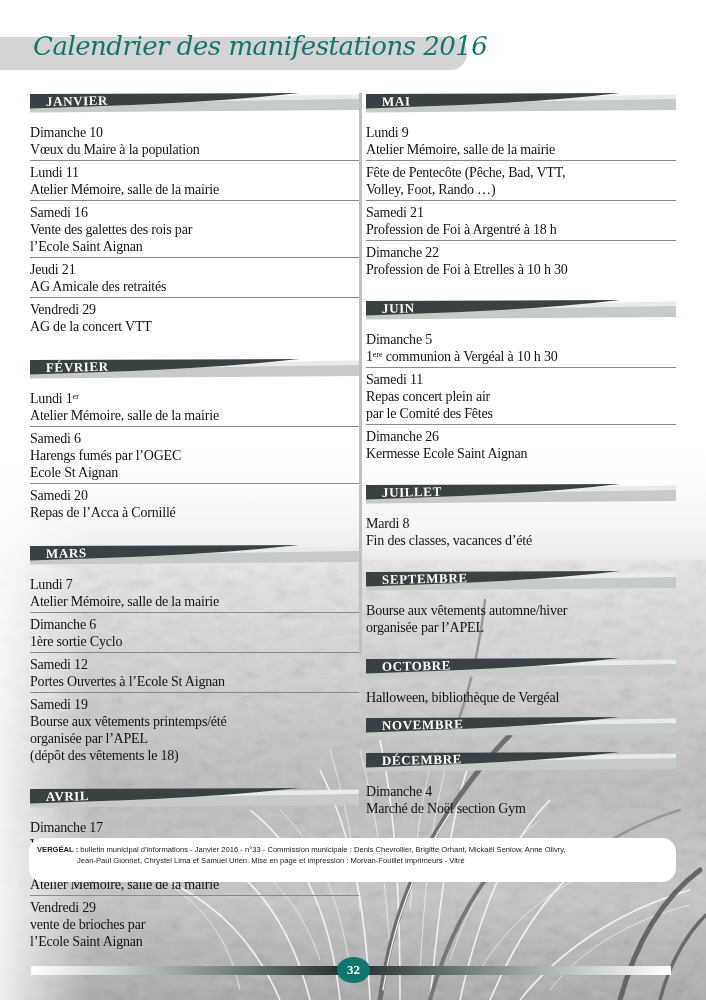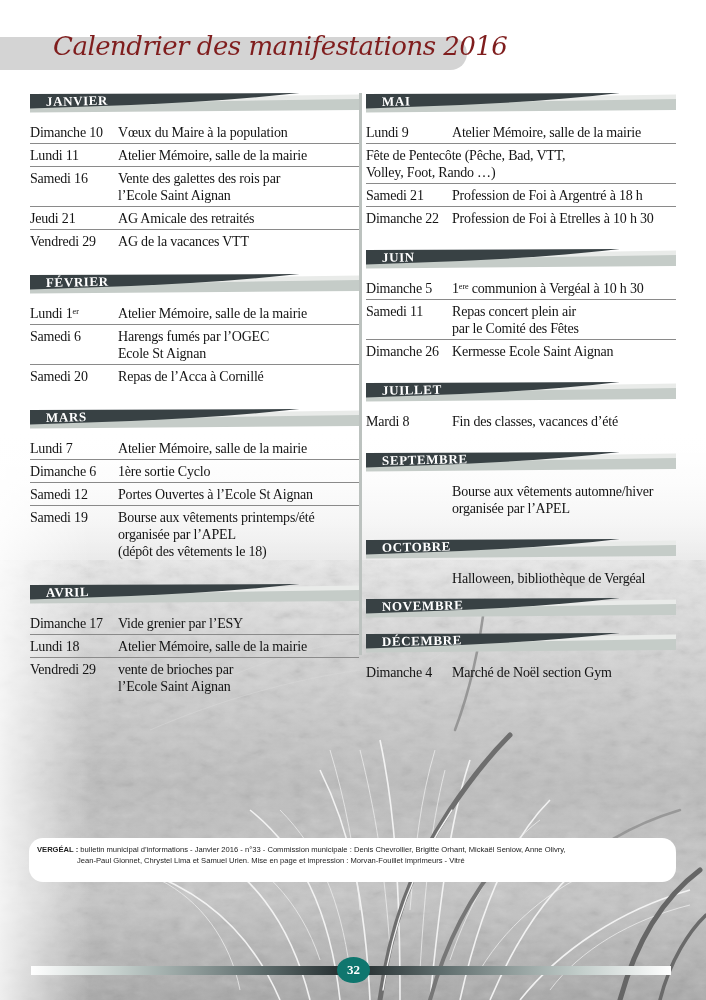--- a/index.html
+++ b/index.html
@@ -7,21 +7,21 @@
         font-family:"Liberation Serif","DejaVu Serif",serif;color:#141414;}
 
   
   .photo{position:absolute;left:0;top:430px;width:706px;height:570px;}
 
   
   .title-banner{position:absolute;left:0;top:37px;width:467px;height:33px;
                 background:var(--title-band,#d4d4d4);border-radius:0 17px 17px 0;}
   .page-title{position:absolute;left:33px;top:-6px;width:440px;
               font-family:"DejaVu Serif",serif;font-style:italic;font-size:26px;
-              letter-spacing:-0.5px;color:#7f1d1d;white-space:nowrap;margin-left:20px;}
+              letter-spacing:-0.5px;color:#0f766e;white-space:nowrap;}
 
   
   .col{position:absolute;top:93px;}
   .col-left{left:30px;width:329px;}
   .col-right{left:366px;width:310px;}
   .v-divider{position:absolute;left:359px;top:93px;width:3px;height:562px;background:#bcc2bf;}
 
   
   .month{margin-bottom:22px;}
   .col-right .month{margin-bottom:20px;}
@@ -29,21 +29,21 @@
   .col-right .month:nth-of-type(6){margin-bottom:15px;}  
   .col .month:last-of-type{margin-bottom:0;}
   .banner{position:relative;height:20px;margin-bottom:8px;}
   .banner svg{display:block;width:100%;height:20px;}
   .month-label{position:absolute;left:16px;top:1px;color:#ffffff;font-weight:bold;
                font-size:13px;letter-spacing:0.6px;transform:rotate(-1.2deg);
                transform-origin:left center;white-space:nowrap;}
 
   
   .event{display:flex;align-items:stretch;border-bottom:1px solid #8a8a8a;
-         padding:2.5px 0;font-size:14px;line-height:17px;letter-spacing:-0.2px;}
+         padding:2.5px 0;font-size:14px;line-height:17px;letter-spacing:-0.2px;flex-direction:column;}
   .event:last-child{border-bottom:none;}
   .date{flex:none;white-space:pre-line;}
   .col-left .date{width:88px;}
   .col-right .date{width:86px;}
   .etext{flex:1;display:flex;align-items:flex-start;}
   .etext span{white-space:pre-line;}
 
   
   .footer-box{position:absolute;left:29px;top:838px;width:647px;height:44px;
               background:#ffffff;border-radius:14px;}
@@ -175,21 +175,21 @@
   <div class="event">
     <span class="date">Jeudi 21</span>
     <span class="etext">
               <span>AG Amicale des retraités</span>
             </span>
   </div>
 
   <div class="event">
     <span class="date">Vendredi 29</span>
     <span class="etext">
-              <span>AG de la vacances VTT</span>
+              <span>AG de la concert VTT</span>
             </span>
   </div>
 </div>
   </section>
 
   <section class="month">
     <div class="banner">
       <svg viewBox="0 0 320 20" preserveAspectRatio="none" aria-hidden="true">
         <path d="M0,8.5 L320,5 L320,17 L0,19.5 Z" style="fill:var(--banner-band,#c5ccc8)"></path>
         <path d="M160,4 L320,1.5 L320,6 L160,8.5 Z" style="fill:var(--band-hi,#e9ebe9)"></path>

